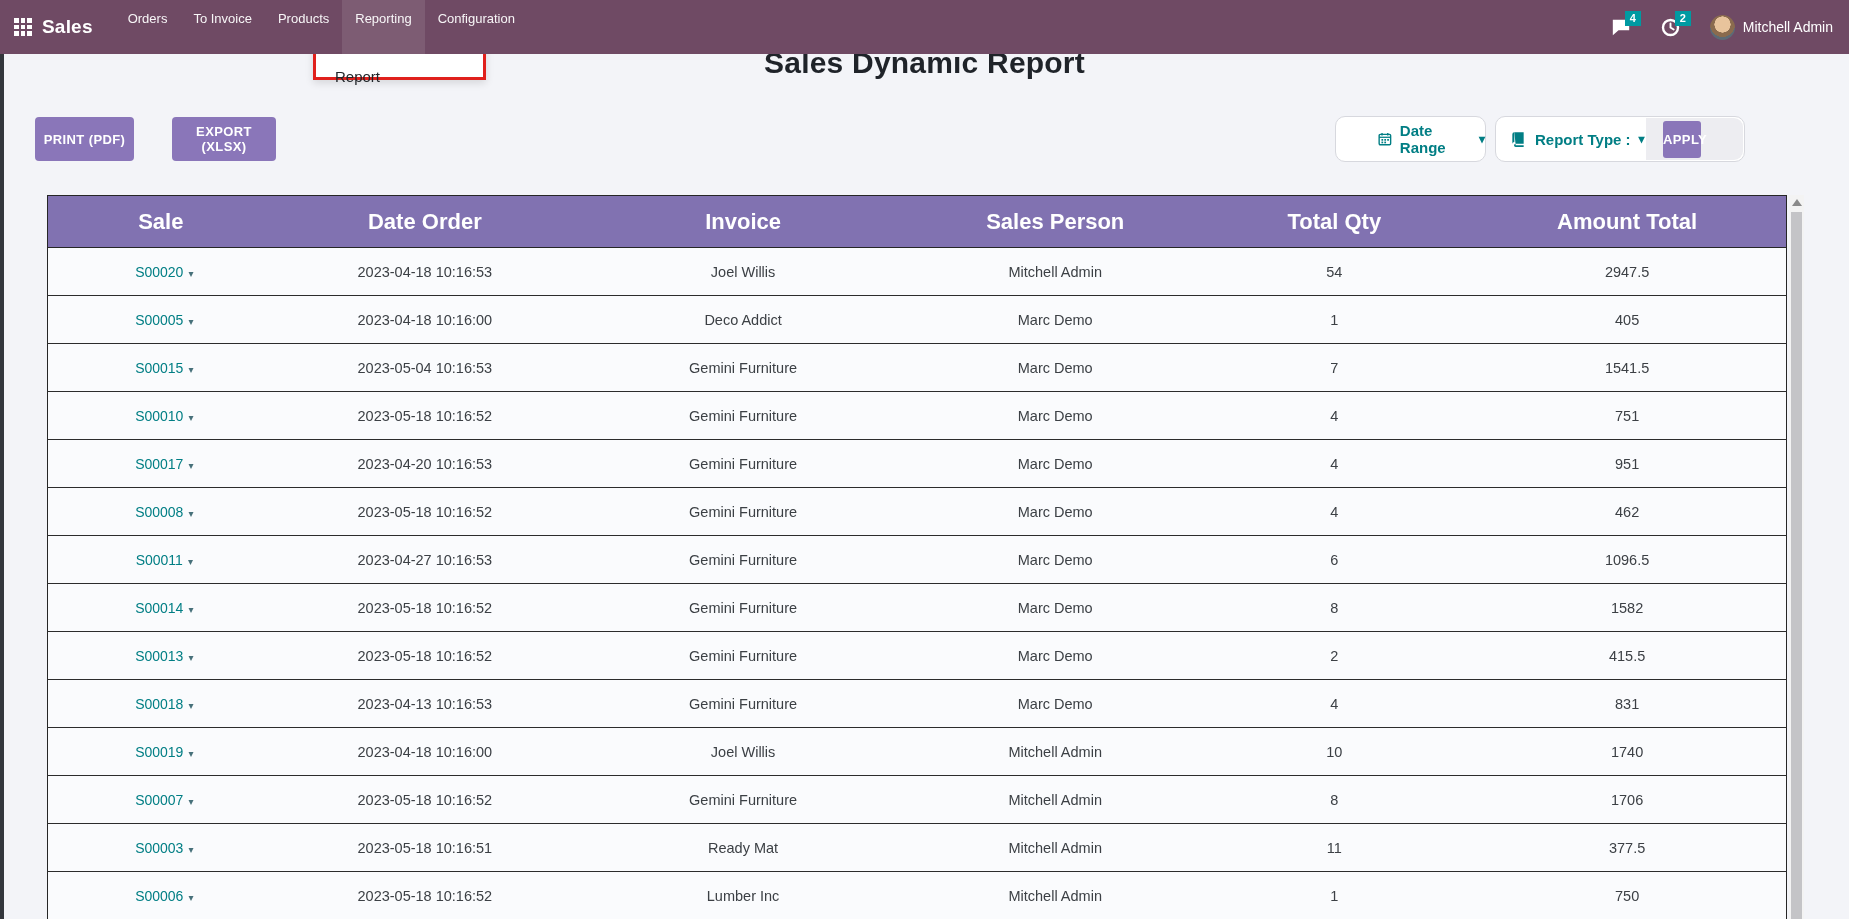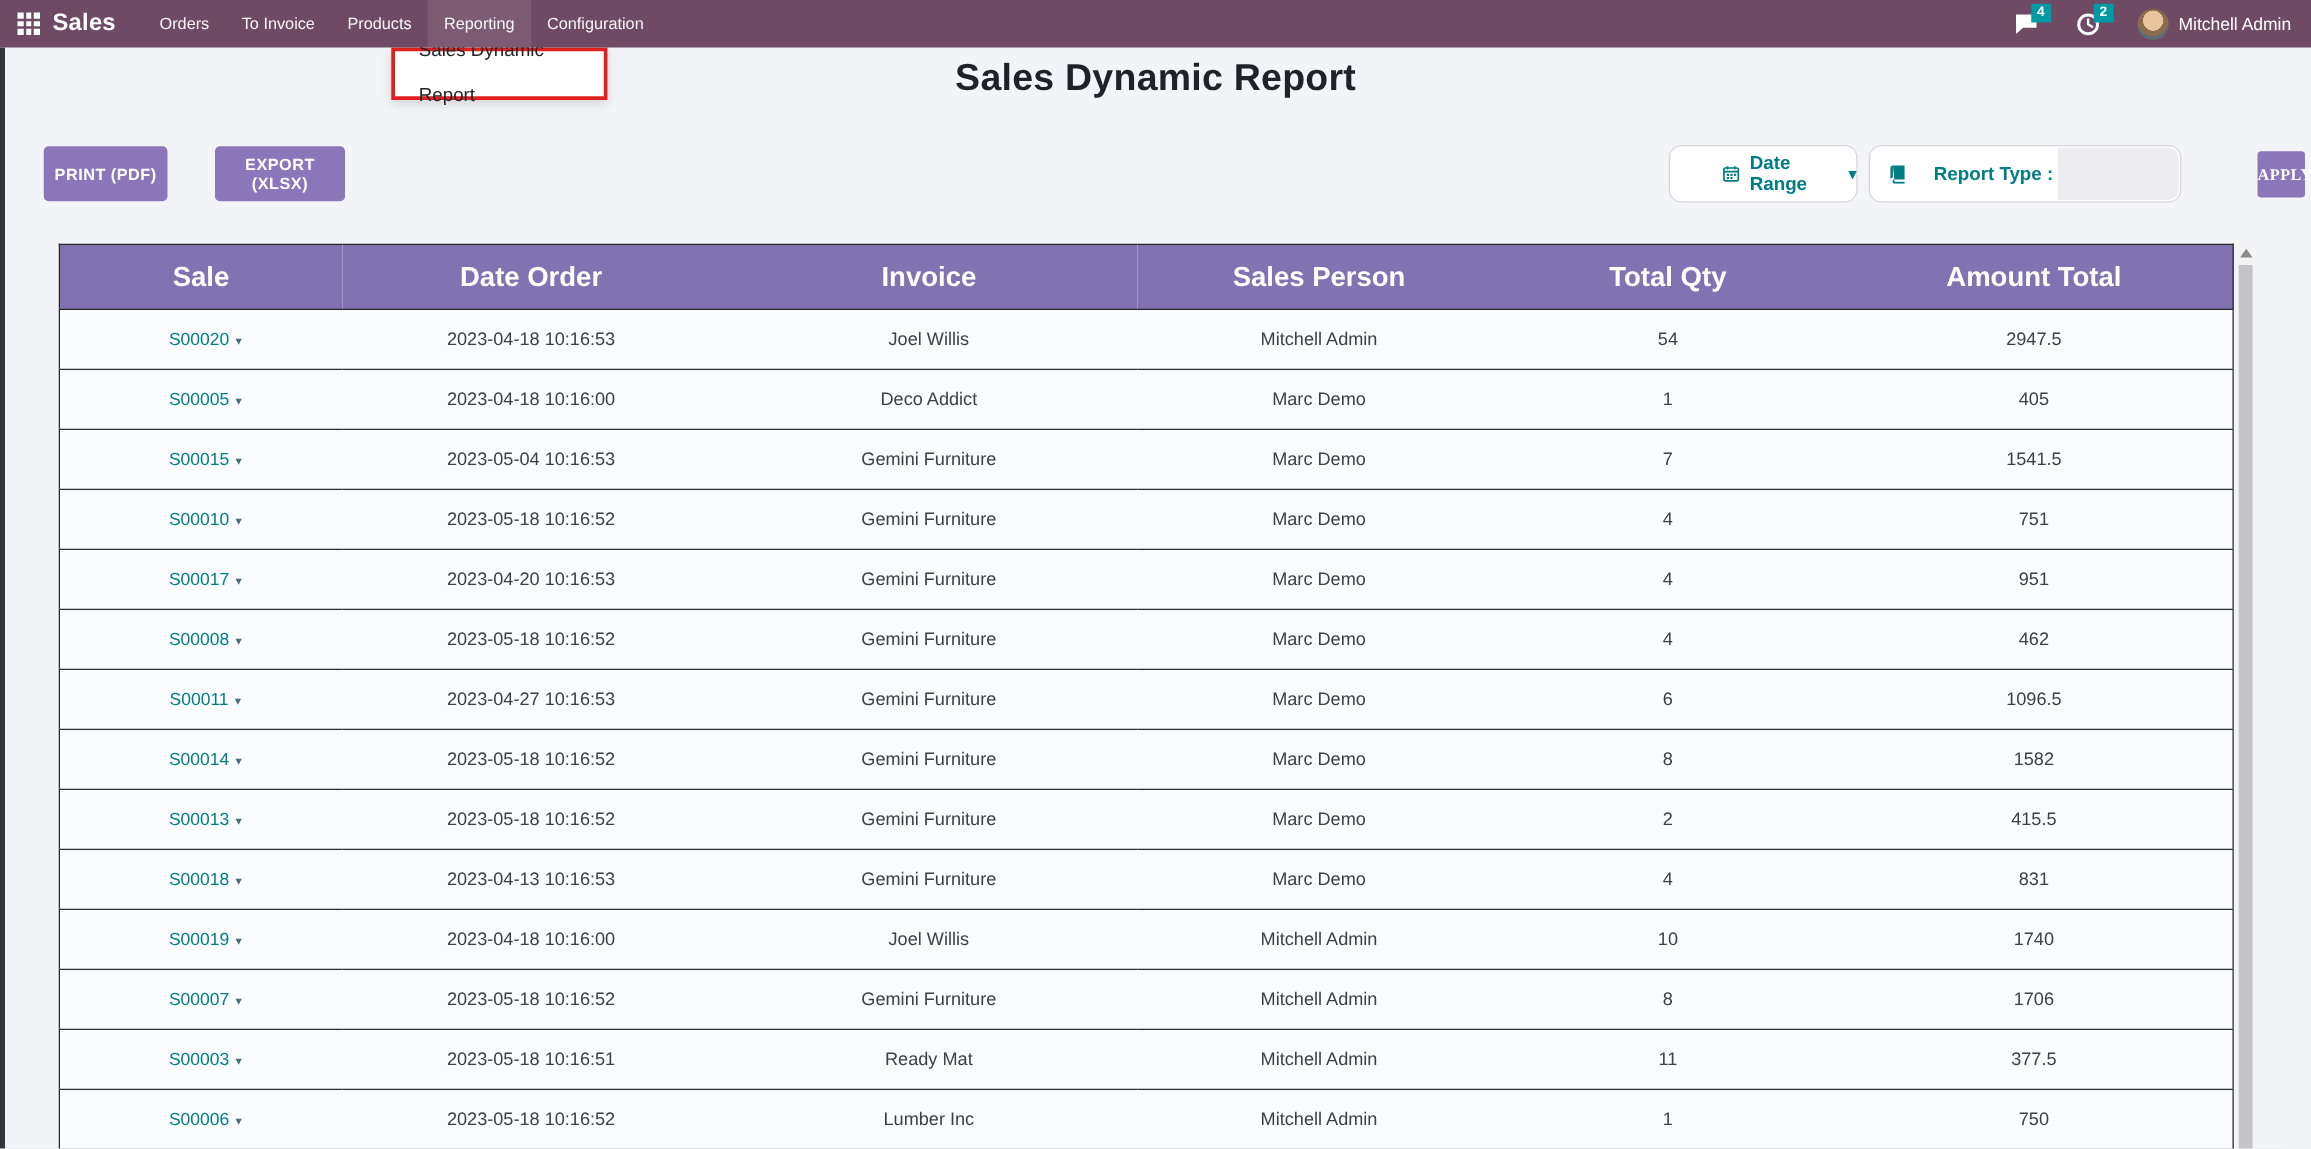--- a/index.html
+++ b/index.html
@@ -3,21 +3,21 @@
 <meta charset="utf-8">
 <style>
   * { margin:0; padding:0; box-sizing:border-box; }
   html,body { background:#e9eaee; }
   .screen {
     position:relative; width:1849px; height:919px; overflow:hidden;
     background:#f3f4f8; font-family:"Liberation Sans", sans-serif;
   }
   
   .navbar {
-    position:absolute; top:0; left:0; right:0; height:38px;
+    position:absolute; top:0; left:0; right:0; height:54px;
     background:var(--navbar-bg,#6f4a64); color:#fff;
     display:flex; align-items:center; z-index:6; padding-left:10px;
   }
   .apps-icon { width:18px; height:18px; display:grid; grid-template-columns:repeat(3,1fr);
     gap:2px; margin:0 10px 0 4px; cursor:pointer; }
   .apps-icon span { background:#fff; width:4.5px; height:4.5px; }
   .brand { font-size:19px; font-weight:bold; margin-right:22px; letter-spacing:.2px; cursor:pointer; }
   .nav-menu { display:flex; height:100%; }
   .nav-item { padding:0 13px; line-height:38px; font-size:13px;
     color:rgba(255,255,255,.95); cursor:pointer; white-space:nowrap; }
@@ -47,25 +47,25 @@
   .btn-purple { position:absolute; top:117px; height:44px; border:none; border-radius:4px;
     background:var(--button-bg,#8a76b9); color:#fff; font-family:inherit;
     font-size:13px; font-weight:bold; letter-spacing:.4px; cursor:pointer; }
   .btn-print { left:35px; width:99px; }
   .btn-export { left:172px; width:104px; }
   
   .filter-box { position:absolute; top:116px; height:46px; background:#fff;
     border:1px solid #d7d8de; border-radius:10px; display:flex; align-items:center;
     color:var(--accent-teal,#017e84); font-weight:bold; font-size:15px; cursor:pointer; }
   .filter-date { left:1335px; width:151px; justify-content:center; gap:8px;padding-left:42px; }
-  .filter-report { left:1495px; width:250px; padding-left:15px; gap:20px; }
+  .filter-report { left:1495px; width:250px; padding-left:15px; gap:8px; }
   .select-area { position:absolute; right:1px; top:1px; bottom:1px; width:97px;
     background:#ededf1; border-radius:0 9px 9px 0; cursor:pointer; }
   .caret-teal { font-size:12px; color:var(--accent-teal,#017e84); }
-  .btn-apply { top:121px; left:1806px; width:38px; height:37px; border-radius:3px;font-family:Liberation Serif, serif; }
+  .btn-apply { top:121px; left:1663px; width:38px; height:37px; border-radius:3px; }
   
   .table-wrap { position:absolute; left:47px; top:195px; width:1740px; }
   table.report { width:100%; border-collapse:collapse; table-layout:fixed;
     border:1px solid #262626; background:#fafbfd; }
   table.report thead th { background:var(--table-header-bg,#8172b1); color:#fff;
     font-size:22px; font-weight:bold; height:52px; text-align:center;
     border-bottom:1px solid #262626; cursor:pointer; }
   table.report tbody tr { border-bottom:1px solid #2c2c2c; }
   table.report tbody td { height:48px; font-size:14.5px; color:#3c4045; text-align:center; }
   td.c-sale { text-align:left; padding-left:7px; }

